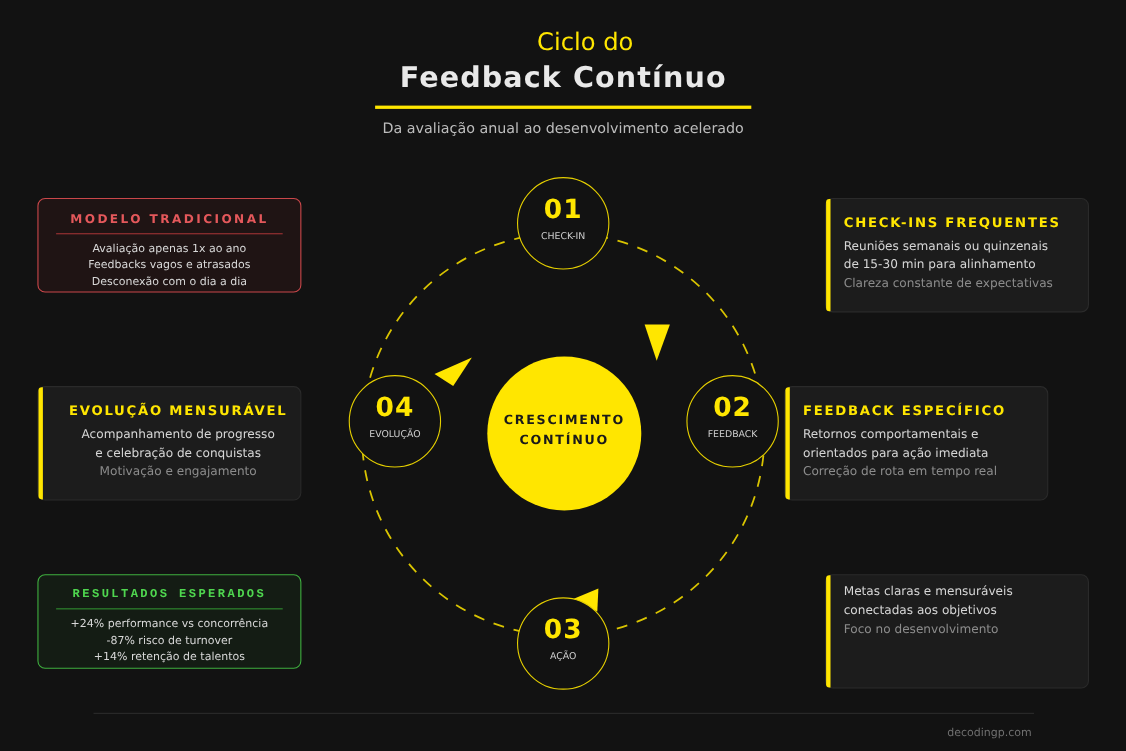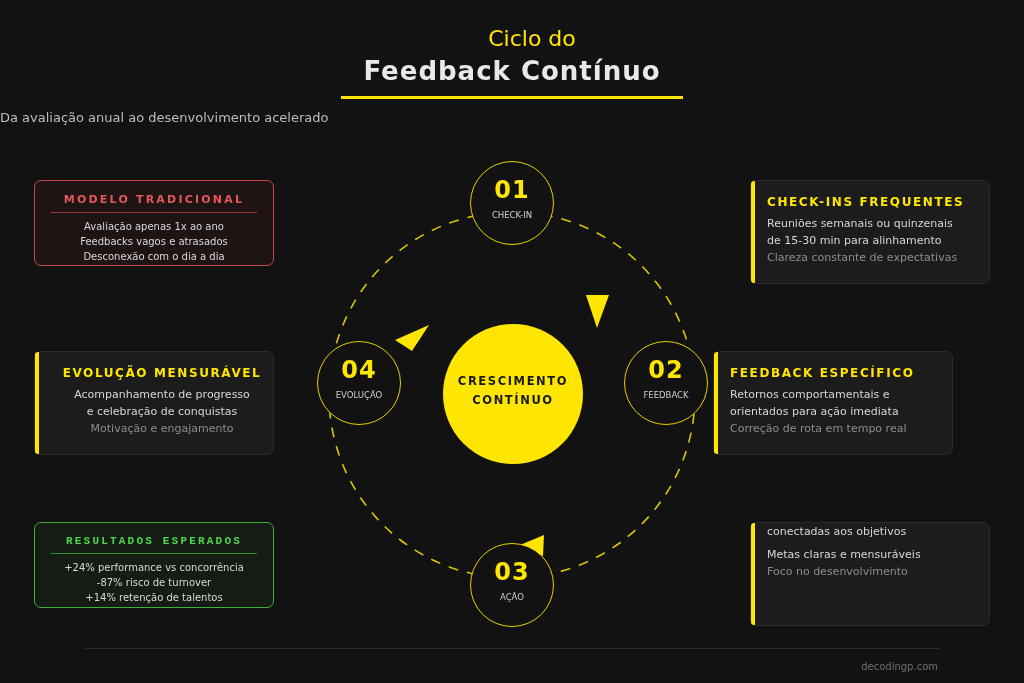--- a/index.html
+++ b/index.html
@@ -3,21 +3,21 @@
 <meta charset="utf-8">
 <style>
   html, body { margin:0; padding:0; }
   body {
     width:1024px; height:683px; background:#121212; overflow:hidden;
     font-family:"DejaVu Sans", sans-serif; color:#e6e6e6; position:relative;
   }
   .kicker { position:absolute; top:26px; width:1024px; text-align:center; color:#ffe600; font-size:22px;padding-left:20px; }
   .title { position:absolute; top:56px; width:1024px; text-align:center; color:#e9e9e9; font-size:26px; font-weight:bold; letter-spacing:1px; }
   .title-rule { position:absolute; top:96px; left:341px; width:342px; height:3px; background:#ffe600; }
-  .subtitle { position:absolute; top:110px; width:1024px; color:#bdbdbd; font-size:13px; }
+  .subtitle { position:absolute; top:110px; width:1024px; text-align:center; color:#bdbdbd; font-size:13px; }
 
   .card { position:absolute; box-sizing:border-box; border-radius:7px; }
   .card-center { text-align:center; }
   .card-center .card-title { font-size:11px; font-weight:bold; letter-spacing:2.2px; margin-top:12px; }
   .card-center .card-rule { margin:6px 16px 6px 16px; height:1px; }
   .card-center .line { font-size:10px; color:#d8d8d8; line-height:15px; }
 
   .card-red { left:34px; top:180px; width:240px; height:86px; background:#1f1414; border:1px solid #c9474a; }
   .card-red .card-title { color:#e4585b; }
   .card-red .card-rule { background:#9e3335; }
@@ -127,19 +127,19 @@
 <div class="card card-side" id="card-feedback">
   <div class="accent"></div>
   <div class="card-title">FEEDBACK ESPECÍFICO</div>
   <div class="line line1">Retornos comportamentais e</div>
   <div class="line">orientados para ação imediata</div>
   <div class="line muted">Correção de rota em tempo real</div>
 </div>
 
 <div class="card card-side" id="card-plano">
   <div class="accent"></div>
+  <div class="line line1">Metas claras e mensuráveis</div>
   <div class="line">conectadas aos objetivos</div>
-  <div class="line line1">Metas claras e mensuráveis</div>
   <div class="line muted">Foco no desenvolvimento</div>
 </div>
 
 <div class="footer-rule"></div>
 <div class="footer-text">decodingp.com</div>
 
 </body></html>

